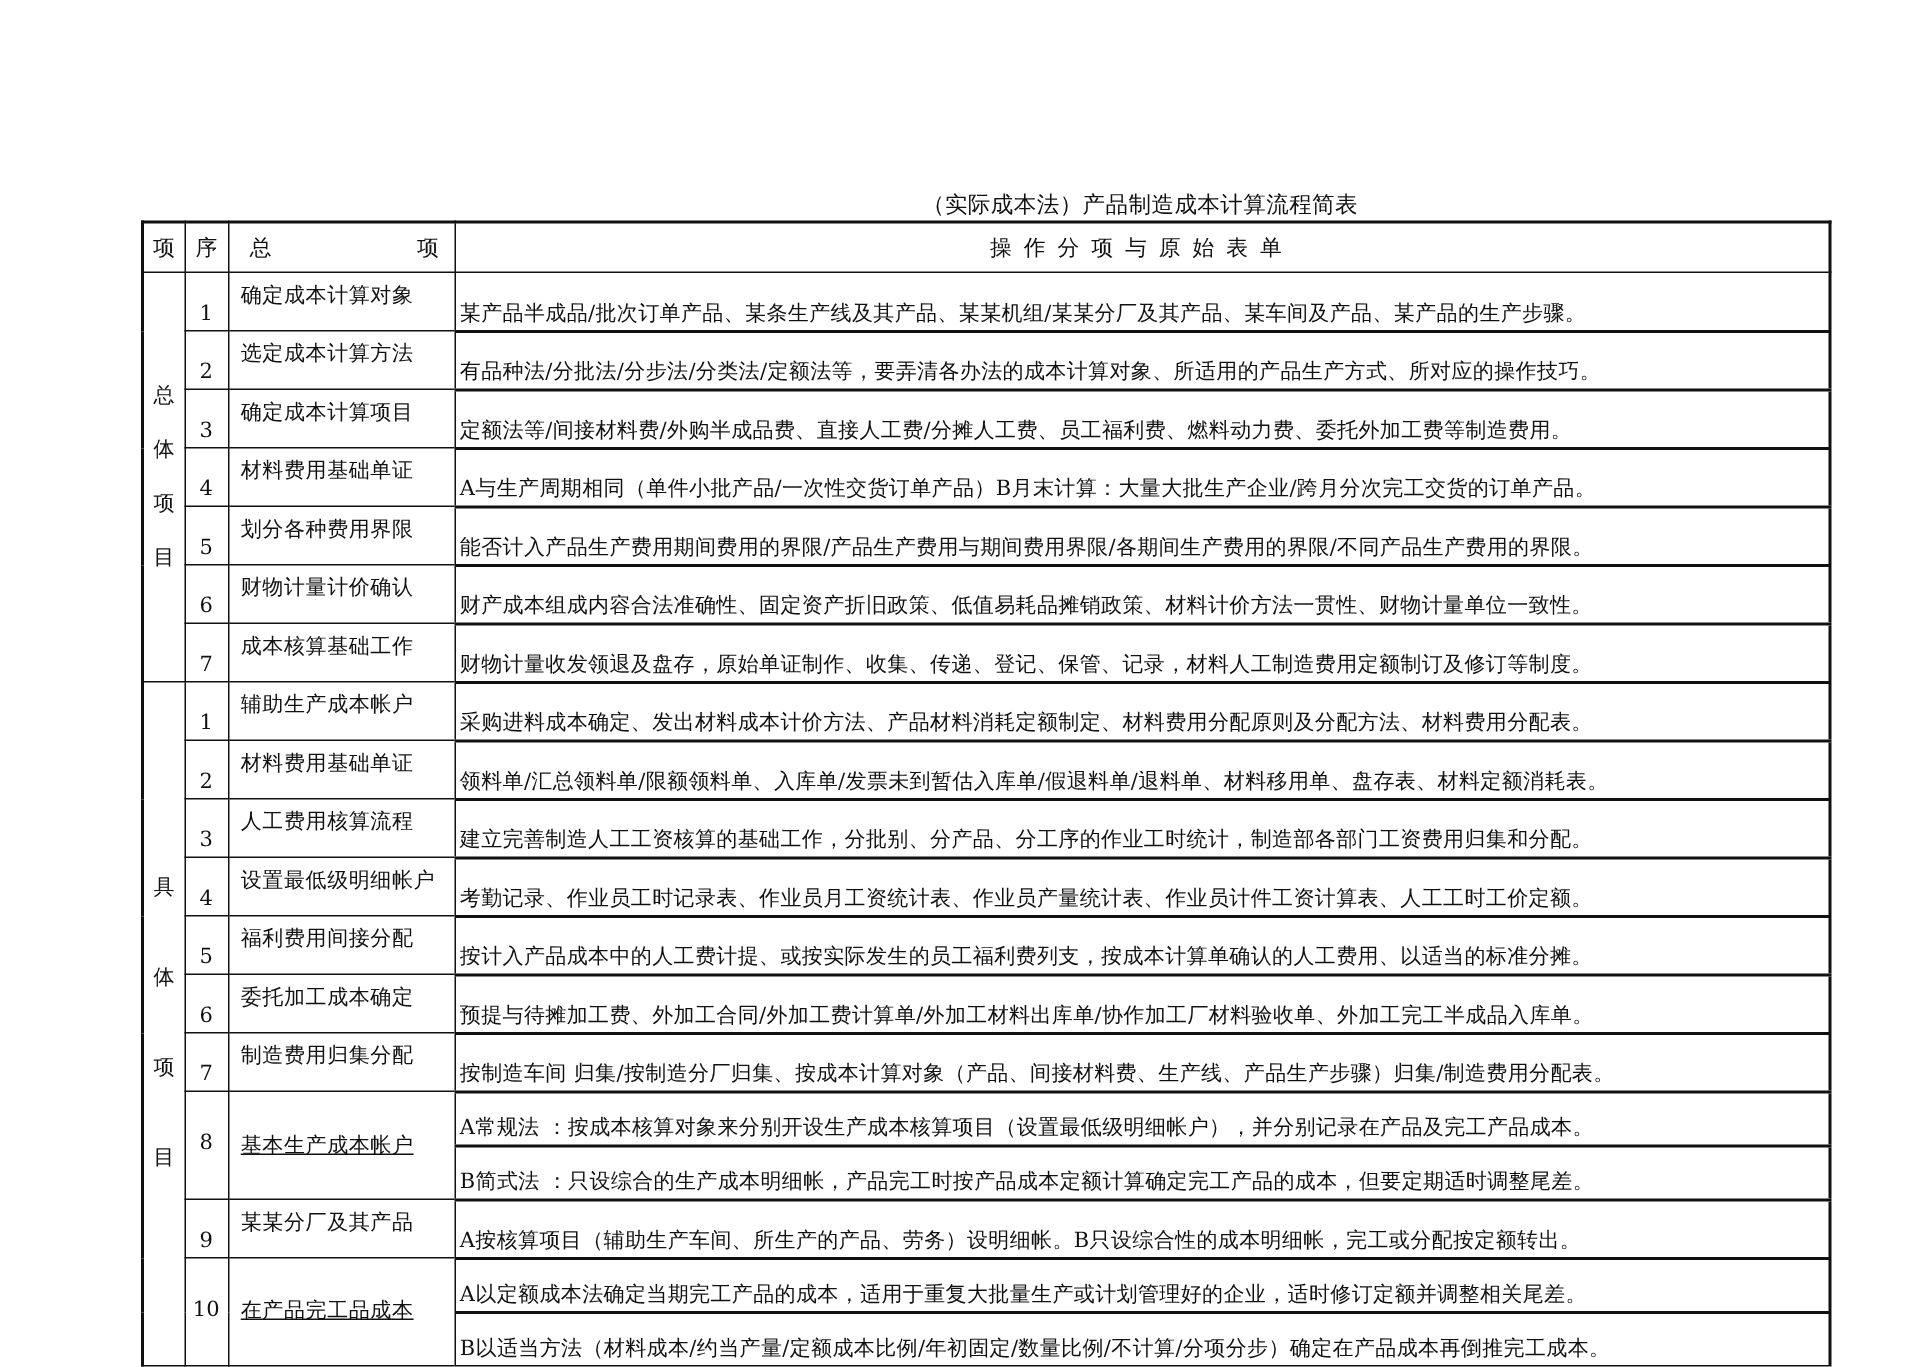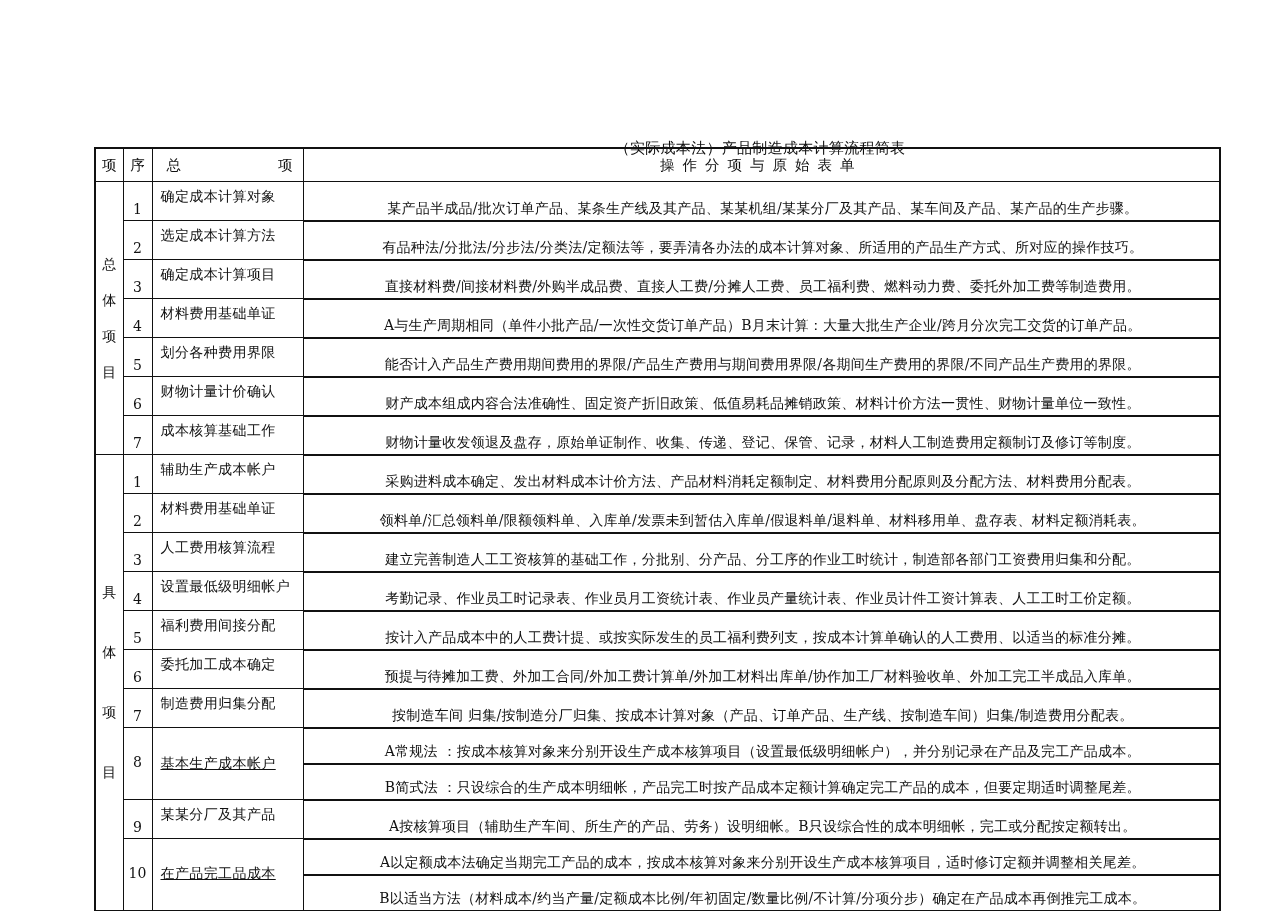--- a/index.html
+++ b/index.html
@@ -1,37 +1,37 @@
 <!DOCTYPE html>
 <html><head>
 <meta charset="utf-8">
 <style>
   html, body { margin:0; padding:0; background:#ffffff; }
   body { width:1280px; height:911px; position:relative; overflow:hidden;
          font-family:"DejaVu Serif","Liberation Serif",serif; color:#111; }
-  .title { position:absolute; left:302px; width:916px; top:138px; height:20px;
+  .title { position:absolute; left:302px; width:916px; top:126px; height:20px;
            text-align:center; font-size:15px; line-height:20px; letter-spacing:0.3px; }
   table.sheet { position:absolute; left:94px; top:147px; border-collapse:collapse;
                 table-layout:fixed; width:1125px; }
   table.sheet td { border:1px solid #111; padding:0; font-size:14px; vertical-align:bottom;
                    overflow:hidden; white-space:nowrap; }
   table.sheet { border:2px solid #111; }
   col.c-group { width:28px; }
   col.c-seq { width:29px; }
   col.c-item { width:151px; }
   col.c-detail { width:917px; }
   tr.hdr td { height:32px; vertical-align:middle; text-align:center; font-size:14.5px; }
   tr.r td { height:32px; }
   td.group { vertical-align:middle !important; text-align:center; font-size:15px; white-space:normal !important; line-height:36px; }
   td.group span { display:block; }
   td.seq { text-align:center; font-size:14px; padding-bottom:3px !important; }
   td.seq.mid { vertical-align:middle !important; }
   td.item { padding-left:8px !important; vertical-align:top !important; padding-top:6px !important; font-size:14.5px; letter-spacing:0.4px; }
   td.item.mid { vertical-align:middle !important; padding-top:0 !important;text-decoration:underline; }
-  td.detail { padding-left:3px !important; padding-bottom:2px !important; font-size:14.2px; letter-spacing:0.25px; border-bottom:2px solid #111 !important;text-align:center; }
+  td.detail { padding-left:3px !important; padding-bottom:2px !important; font-size:14.2px; letter-spacing:0.25px; border-bottom:2px solid #111 !important; }
   .hdr-item { display:flex; justify-content:space-between; padding:0 10px 0 14px; }
   .hdr-detail { letter-spacing:8px; }
 </style>
 </head>
 <body>
 
 <div class="title">（实际成本法）产品制造成本计算流程简表</div>
 
 <table class="sheet">
   <colgroup>
@@ -67,21 +67,21 @@
       <td class="detail">某产品半成品/批次订单产品、某条生产线及其产品、某某机组/某某分厂及其产品、某车间及产品、某产品的生产步骤。</td>
     </tr>
     <tr class="r">
       <td class="seq">2</td>
       <td class="item">选定成本计算方法</td>
       <td class="detail">有品种法/分批法/分步法/分类法/定额法等，要弄清各办法的成本计算对象、所适用的产品生产方式、所对应的操作技巧。</td>
     </tr>
     <tr class="r">
       <td class="seq">3</td>
       <td class="item">确定成本计算项目</td>
-      <td class="detail">直接材料费/间接材料费/外购半成品费、直接人工费/分摊人工费、员工福利费、燃料动力费、委托外加工费等制造费用。</td>
+      <td class="detail">定额法等/间接材料费/外购半成品费、直接人工费/分摊人工费、员工福利费、燃料动力费、委托外加工费等制造费用。</td>
     </tr>
     <tr class="r">
       <td class="seq">4</td>
       <td class="item">材料费用基础单证</td>
       <td class="detail">A与生产周期相同（单件小批产品/一次性交货订单产品）B月末计算：大量大批生产企业/跨月分次完工交货的订单产品。</td>
     </tr>
     <tr class="r">
       <td class="seq">5</td>
       <td class="item">划分各种费用界限</td>
       <td class="detail">能否计入产品生产费用期间费用的界限/产品生产费用与期间费用界限/各期间生产费用的界限/不同产品生产费用的界限。</td>
@@ -129,37 +129,37 @@
       <td class="detail">按计入产品成本中的人工费计提、或按实际发生的员工福利费列支，按成本计算单确认的人工费用、以适当的标准分摊。</td>
     </tr>
     <tr class="r">
       <td class="seq">6</td>
       <td class="item">委托加工成本确定</td>
       <td class="detail">预提与待摊加工费、外加工合同/外加工费计算单/外加工材料出库单/协作加工厂材料验收单、外加工完工半成品入库单。</td>
     </tr>
     <tr class="r">
       <td class="seq">7</td>
       <td class="item">制造费用归集分配</td>
-      <td class="detail">按制造车间 归集/按制造分厂归集、按成本计算对象（产品、订单产品、生产线、按制造车间）归集/制造费用分配表。</td>
+      <td class="detail">按制造车间 归集/按制造分厂归集、按成本计算对象（产品、间接材料费、生产线、产品生产步骤）归集/制造费用分配表。</td>
     </tr>
     <tr class="r">
       <td class="seq mid" rowspan="2">8</td>
       <td class="item mid" rowspan="2">基本生产成本帐户</td>
       <td class="detail">A常规法 ：按成本核算对象来分别开设生产成本核算项目（设置最低级明细帐户），并分别记录在产品及完工产品成本。</td>
     </tr>
     <tr class="r">
       <td class="detail">B简式法 ：只设综合的生产成本明细帐，产品完工时按产品成本定额计算确定完工产品的成本，但要定期适时调整尾差。</td>
     </tr>
     <tr class="r">
       <td class="seq">9</td>
       <td class="item">某某分厂及其产品</td>
       <td class="detail">A按核算项目（辅助生产车间、所生产的产品、劳务）设明细帐。B只设综合性的成本明细帐，完工或分配按定额转出。</td>
     </tr>
     <tr class="r">
       <td class="seq mid" rowspan="2">10</td>
       <td class="item mid" rowspan="2">在产品完工品成本</td>
-      <td class="detail">A以定额成本法确定当期完工产品的成本，按成本核算对象来分别开设生产成本核算项目，适时修订定额并调整相关尾差。</td>
+      <td class="detail">A以定额成本法确定当期完工产品的成本，适用于重复大批量生产或计划管理好的企业，适时修订定额并调整相关尾差。</td>
     </tr>
     <tr class="r">
       <td class="detail">B以适当方法（材料成本/约当产量/定额成本比例/年初固定/数量比例/不计算/分项分步）确定在产品成本再倒推完工成本。</td>
     </tr>
   </tbody>
 </table>
 
 </body></html>

